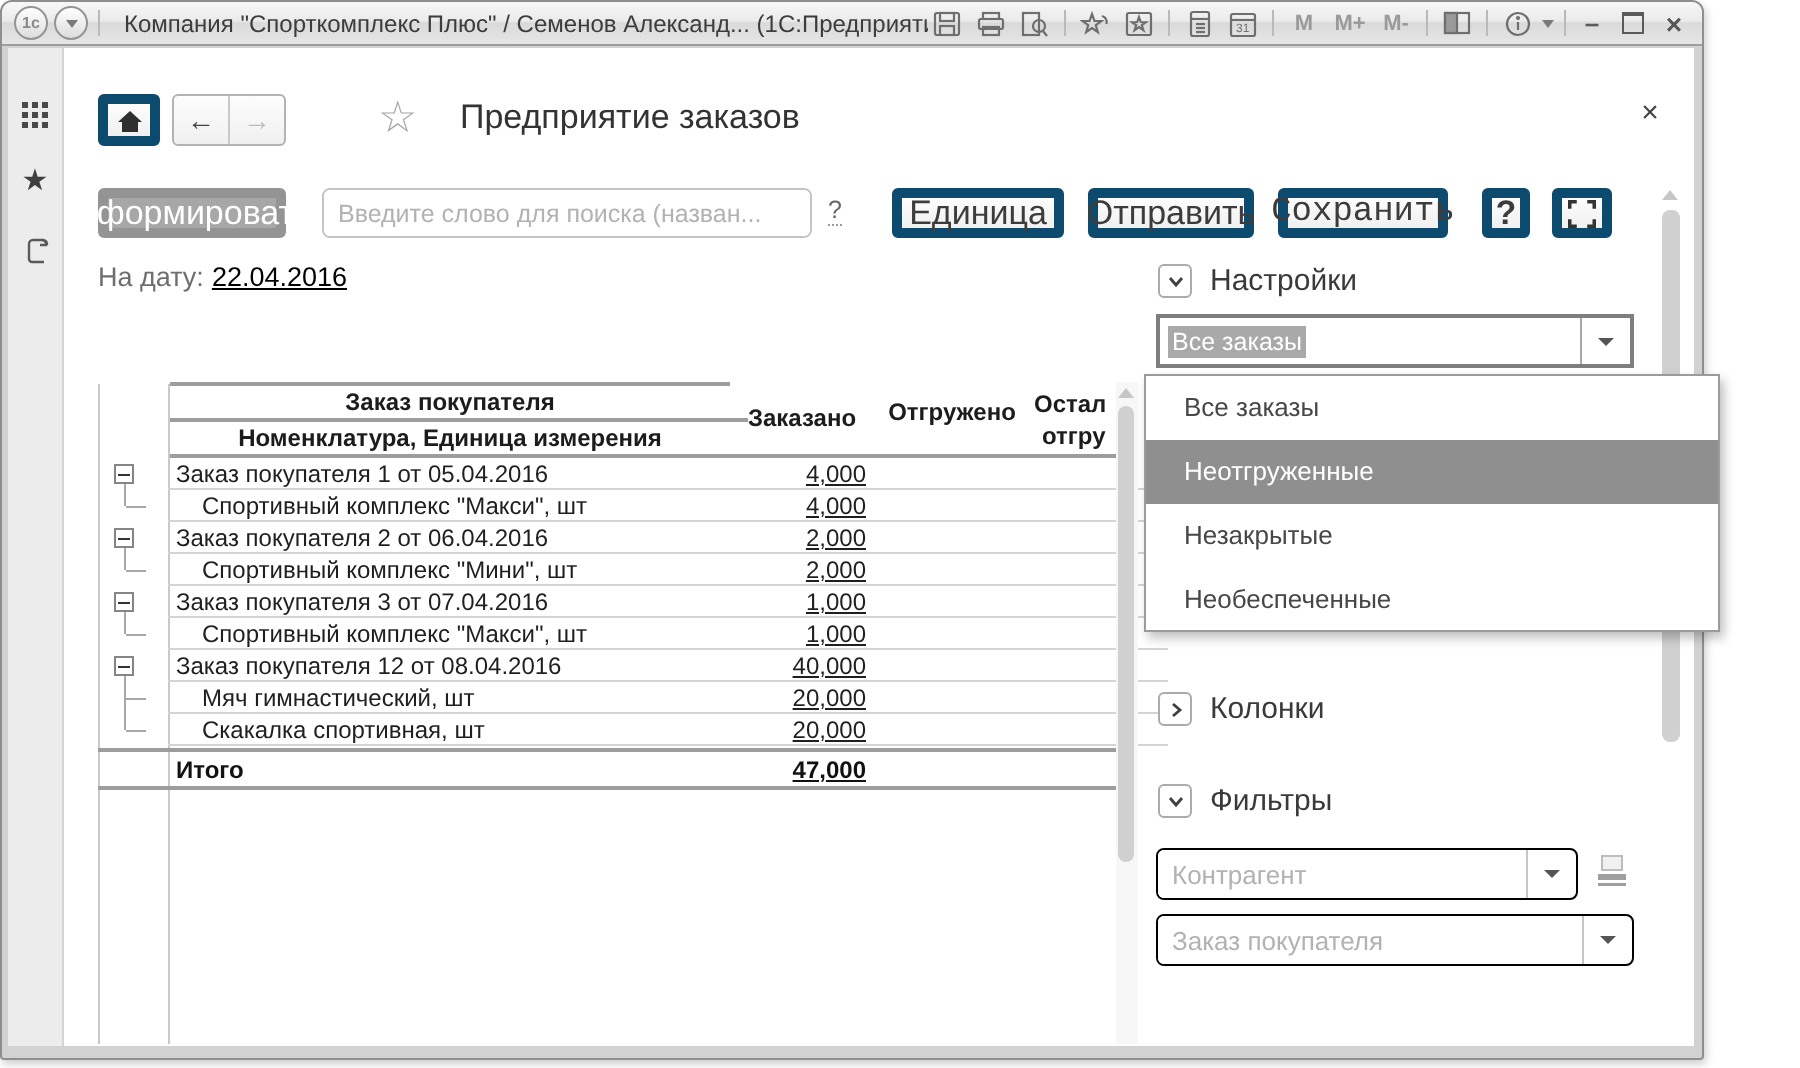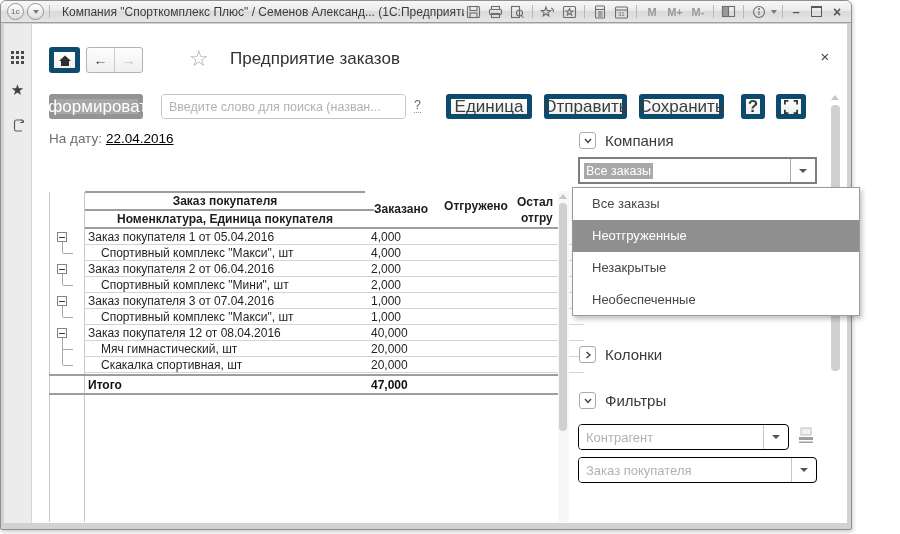--- a/index.html
+++ b/index.html
@@ -44,36 +44,36 @@
               display:flex;align-items:center;justify-content:center;}
   
   .btn-generate{left:48px;top:93px;width:94px;height:25px;background:#a7a7a7;border-color:#949494;color:#fff;}
   .search-wrap{position:absolute;left:160px;top:93px;width:245px;height:25px;border:1px solid #c4c4c4;border-radius:4px;
                box-sizing:border-box;background:#fff;overflow:hidden;}
   .search-wrap input{border:0;outline:0;width:100%;height:100%;font-family:inherit;font-size:12.5px;padding:0 7px;box-sizing:border-box;color:#444;}
   .search-wrap input::placeholder{color:#b2b2b2;}
   .help-link{position:absolute;left:413px;top:97px;font-size:12.5px;color:#666;border-bottom:1px dotted #999;}
   .btn-print{left:445px;top:93px;width:86px;height:25px;}
   .btn-send{left:543px;top:93px;width:83px;height:25px;}
-  .btn-save{left:638px;top:93px;width:85px;height:25px;}
+  .btn-save{left:638px;top:93px;width:85px;height:25px;font-family:Liberation Mono, monospace;}
   .btn-help{left:740px;top:93px;width:24px;height:25px;font-weight:bold;}
   .btn-full{left:775px;top:93px;width:30px;height:25px;}
   
   .date-line{position:absolute;left:48px;top:130px;font-size:13.5px;color:#6e6e6e;}
   .date-line .dval{text-decoration:underline;margin-left:4px;color:#000000;}
   
   .vline{position:absolute;width:1px;background:#c9c9c9;}
   .hline{position:absolute;background:#9d9d9d;}
   .th{position:absolute;font-size:12px;font-weight:bold;color:#1c1c1c;text-align:center;}
   .trows{position:absolute;left:48px;top:228px;width:535px;border-radius:11px;}
   .trow{position:relative;height:16px;display:flex;align-items:center;font-size:12px;color:#1f1f1f;}
   .trow::after{content:"";position:absolute;left:35px;right:0;bottom:0;height:1px;background:#d4d4d4;}
   .tname{flex:0 0 287px;margin-left:35px;padding-left:4px;white-space:nowrap;overflow:hidden;box-sizing:border-box;}
   .trow.child .tname{padding-left:17px;}
-  .tnum{flex:0 0 62px;text-align:left;}
+  .tnum{flex:0 0 62px;text-align:right;text-decoration:underline;}
   .tc2{flex:0 0 76px;}.tc3{flex:0 0 45px;}
   .trow-total{position:absolute;left:48px;top:373px;width:509px;height:17px;display:flex;align-items:center;
               font-size:12px;font-weight:bold;color:#111;border-top:2px solid #9d9d9d;border-bottom:2px solid #9d9d9d;box-sizing:content-box;}
   .expander{position:absolute;width:10px;height:10px;border:1px solid #858585;background:#fff;box-sizing:border-box;}
   .expander i{display:block;width:6px;height:1px;background:#333;margin:4px auto 0;}
   .tline-v{position:absolute;width:1px;background:#a8a8a8;}
   .tline-h{position:absolute;width:10px;height:1px;background:#a8a8a8;}
   
   .sb-track{position:absolute;background:#f7f7f7;}
   .sb-thumb{position:absolute;background:#d0d0d0;border-radius:4px;}
@@ -248,21 +248,21 @@
   </div>
 
   <div class="date-line"><span>На дату:</span><span class="dval">22.04.2016</span></div>
 
   <div class="vline" style="left:48px;top:191px;height:330px"></div>
   <div class="vline" style="left:83px;top:191px;height:330px"></div>
   <div class="hline" style="left:84px;top:190px;width:280px;height:2px"></div>
   <div class="hline" style="left:84px;top:208px;width:289px;height:2px"></div>
   <div class="hline" style="left:84px;top:226px;width:473px;height:2px"></div>
   <div class="th" style="left:84px;top:193px;width:280px">Заказ покупателя</div>
-  <div class="th" style="left:84px;top:211px;width:280px">Номенклатура, Единица покупателя</div>
+  <div class="th" style="left:84px;top:211px;width:280px">Номенклатура, Единица измерения</div>
   <div class="th" style="left:368px;top:201px;width:64px">Заказано</div>
   <div class="th" style="left:438px;top:198px;width:74px">Отгружено</div>
   <div class="th" style="left:516px;top:193px;width:41px;overflow:hidden;text-align:left;line-height:16px"><span>Остал</span><br><span style="padding-left:4px">отгру</span></div>
 
   <div class="trows" id="table-rows">
         <div class="trow">
           <span class="tname">Заказ покупателя 1 от 05.04.2016</span>
           <span class="tnum">4,000</span>
           <span class="tc2"></span>
           <span class="tc3"></span>
@@ -349,21 +349,21 @@
 
   <div class="sb-track" style="left:557px;top:190px;width:11px;height:331px"></div>
   <span class="sb-up" style="left:558px;top:193px"></span>
   <div class="sb-thumb" style="left:558px;top:202px;width:8px;height:228px"></div>
 
   <div class="secbtn chev" style="left:578px;top:131px">
         <svg width="10" height="8" viewBox="0 0 10 8">
           <polyline points="2,2 5,5.5 8,2"></polyline>
         </svg>
       </div>
-  <div class="seclabel" style="left:604px;top:131px">Компания</div>
+  <div class="seclabel" style="left:604px;top:131px">Настройки</div>
 
   <div class="combo combo-focus">
     <span class="combo-sel">Все заказы</span>
     <span class="combo-arrow">
           <span class="tri7"></span>
         </span>
   </div>
 
   <div class="popup" id="dropdown-list">
         <div class="dd-item">Все заказы</div>

